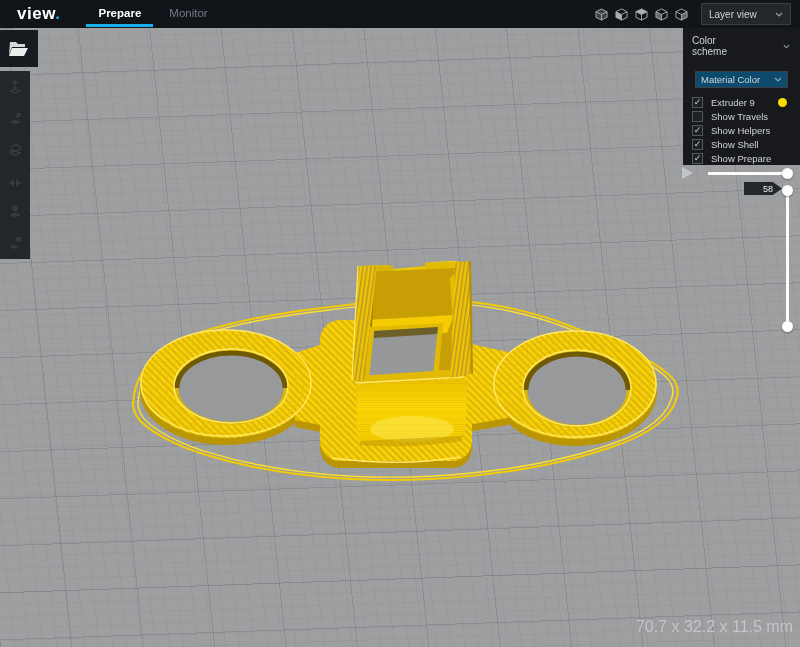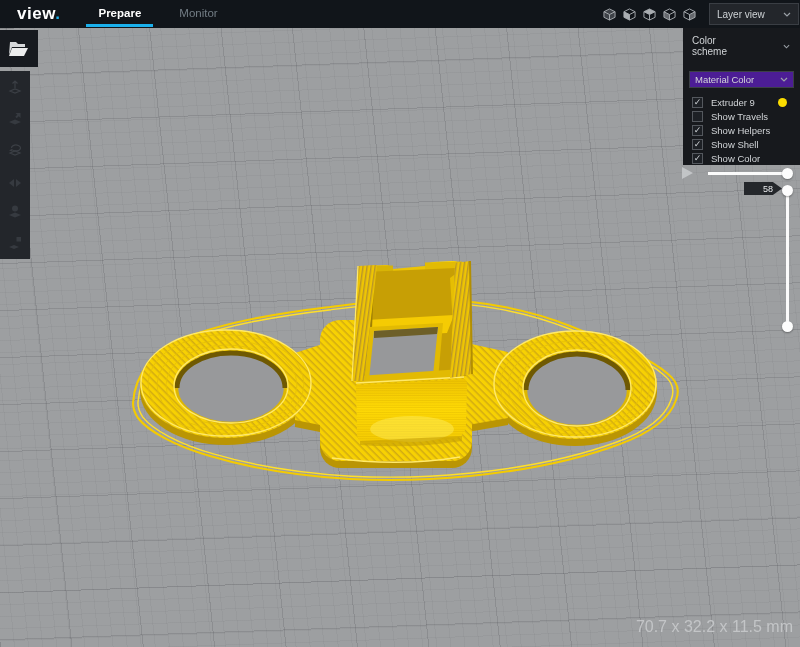--- a/index.html
+++ b/index.html
@@ -4,29 +4,29 @@
 <style>
   html,body{margin:0;padding:0;width:800px;height:647px;overflow:hidden;
     font-family:"Liberation Sans",sans-serif;-webkit-font-smoothing:antialiased;}
   .app{position:relative;width:800px;height:647px;background:#9d9fa1;}
 
   
   header{position:absolute;top:0;left:0;right:0;height:28px;background:#11151a;
     display:flex;align-items:center;z-index:30;}
   .logo{margin-left:17px;font-size:17px;font-weight:bold;color:#fff;letter-spacing:.5px;line-height:28px;}
   .logo .dot{color:#1ab0ec;}
-  .tabs{display:flex;margin-left:24px;height:28px;gap:10px;}
+  .tabs{display:flex;margin-left:24px;height:28px;}
   .tab{position:relative;height:28px;line-height:27px;padding:0 14px;font-size:11.5px;
     color:#737d85;cursor:pointer;}
   .tab.active{color:#fff;font-weight:bold;}
   .tab.active::after{content:"";position:absolute;left:2px;right:2px;bottom:1px;height:3px;background:#1ab0ec;}
   .hdr-right{margin-left:auto;display:flex;align-items:center;}
   .view-icons{display:flex;align-items:center;gap:7px;margin-right:13px;}
   .view-icons svg{display:block;opacity:.85;}
-  .dropdown{width:74px;height:20px;margin-right:1px;background:#23262b;border:1px solid #3a3e44;
+  .dropdown{width:74px;height:20px;margin-right:9px;background:#23262b;border:1px solid #3a3e44;
     display:flex;align-items:center;justify-content:space-between;padding:0 7px;
     font-size:10px;color:#cfd3d6;cursor:pointer;}
 
   
   .viewport{position:absolute;top:28px;left:0;right:0;bottom:0;background-color:#9d9fa1;
     background-image:
       repeating-linear-gradient(84deg, rgba(60,60,66,.18) 0 1px, transparent 1px 71px),
       repeating-linear-gradient(178deg, rgba(60,60,66,.18) 0 1px, transparent 1px 47px),
       repeating-linear-gradient(84deg, rgba(60,60,66,.055) 0 1px, transparent 1px 14px),
       repeating-linear-gradient(178deg, rgba(60,60,66,.055) 0 1px, transparent 1px 12px);}
@@ -39,21 +39,21 @@
   .tools{position:absolute;left:0;top:71px;width:30px;background:#23262b;z-index:20;
     display:flex;flex-direction:column;align-items:center;padding:6px 0;gap:10px;}
   .tool-btn{width:22px;height:21px;background:none;border:none;padding:0;cursor:default;
     display:flex;align-items:center;justify-content:center;}
 
   
   .layer-panel{position:absolute;right:0;top:28px;width:117px;height:137px;background:#17191d;
     z-index:25;color:#d2d5d8;}
   .panel-head{display:flex;align-items:center;justify-content:flex-start;
     padding:7px 10px 14px 9px;font-size:10px;gap:37px;}
-  .select{margin:0 6px;height:15px;background:#4c1d95;border:1px solid #3c4046;
+  .select{margin:0 12px;height:15px;background:#0c4a6e;border:1px solid #3c4046;
     display:flex;align-items:center;justify-content:space-between;padding:0 5px;
     font-size:9.5px;cursor:pointer;}
   .opts{margin-top:9px;display:flex;flex-direction:column;gap:4px;padding-left:9px;}
   .opt{position:relative;display:flex;align-items:center;gap:8px;height:10px;font-size:9.5px;cursor:pointer;}
   .cb{width:9px;height:9px;border:1px solid #54585e;background:#1d2025;font-size:9px;
     line-height:9px;text-align:center;color:transparent;flex:0 0 auto;}
   .opt.checked .cb{color:#ced2d6;}
   .swatch{position:absolute;right:13px;width:9px;height:9px;border-radius:50%;}
 
   
@@ -302,21 +302,21 @@
       <label class="opt checked">
         <span class="cb">✓</span>
         <span>Show Helpers</span>
       </label>
       <label class="opt checked">
         <span class="cb">✓</span>
         <span>Show Shell</span>
       </label>
       <label class="opt checked">
         <span class="cb">✓</span>
-        <span>Show Color</span>
+        <span>Show Prepare</span>
       </label>
     </div>
   </aside>
 
   <div class="play-btn"></div>
   <div class="h-track"></div>
   <div class="knob h-knob"></div>
 
   <div class="v-track"></div>
   <div class="knob v-top"></div>

